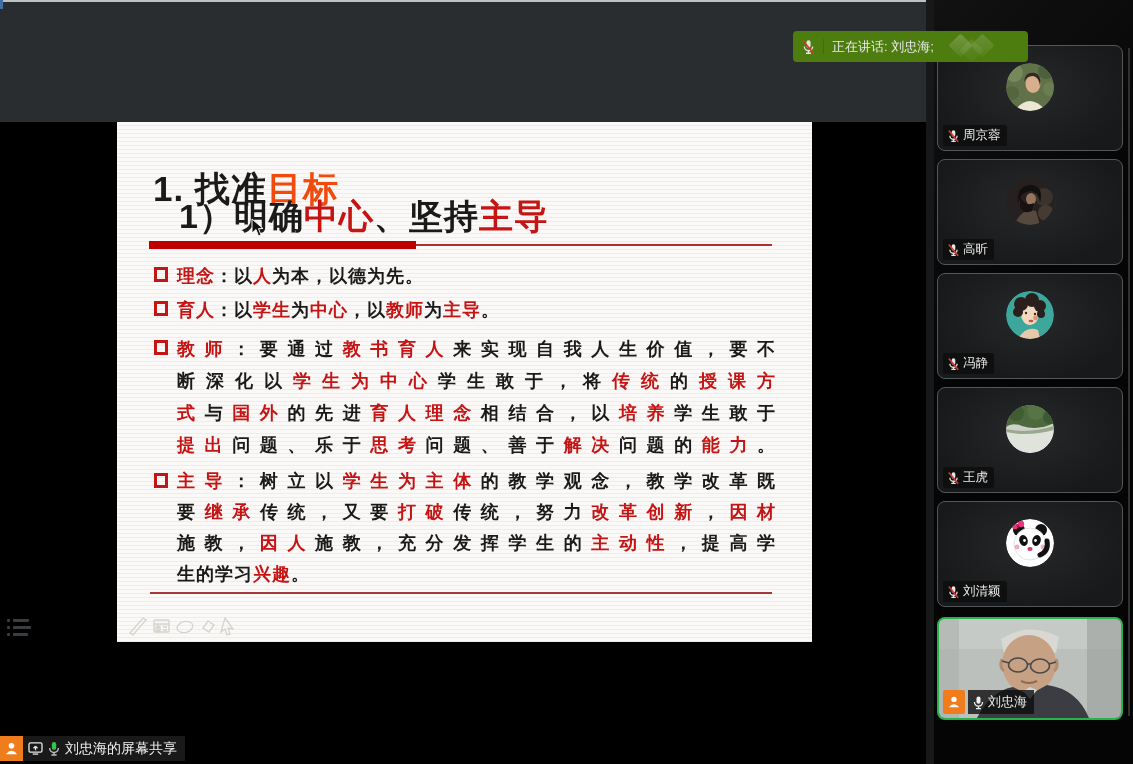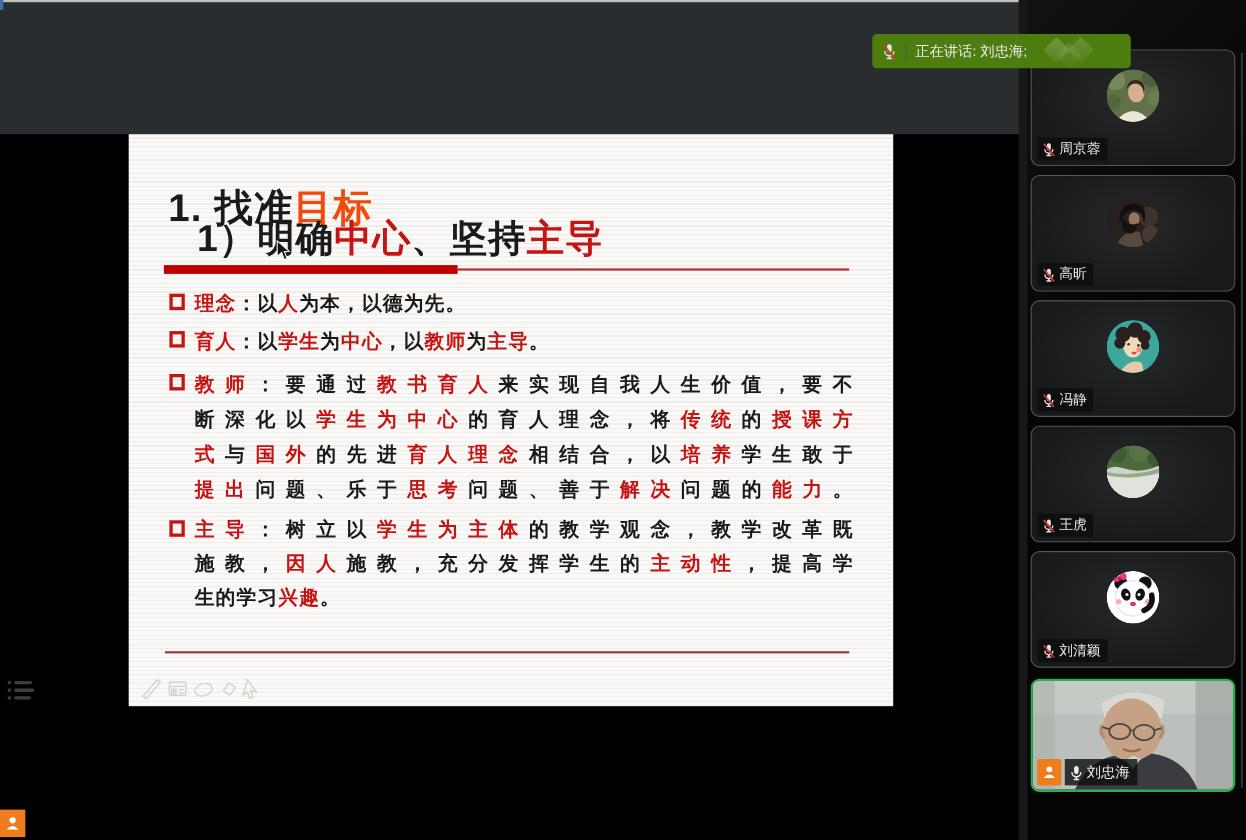--- a/index.html
+++ b/index.html
@@ -94,30 +94,31 @@
 
       <div class="bullet" style="top:172px">
         <span class="sq"></span>
         <div class="bt"><span class="r">育人</span><span class="k">：以</span><span class="r">学生</span><span class="k">为</span><span class="r">中心</span><span class="k">，以</span><span class="r">教师</span><span class="k">为</span><span class="r">主导</span><span class="k">。</span></div>
       </div>
 
       <div class="bullet" style="top:211px">
         <span class="sq"></span>
         <div class="bt">
           <div class="j"><span class="r">教师</span><span class="k">：要通过</span><span class="r">教书育人</span><span class="k">来实现自我人生价值，要不</span></div>
-          <div class="j"><span class="k">断深化以</span><span class="r">学生为中心</span><span class="k">的育人理念，将</span><span class="r">传统</span><span class="k">的</span><span class="r">授课方</span></div>
+          <div class="j"><span class="k">断深化以</span><span class="r">学生为中心</span><span class="k">学生敢于，将</span><span class="r">传统</span><span class="k">的</span><span class="r">授课方</span></div>
           <div class="j"><span class="r">式</span><span class="k">与</span><span class="r">国外</span><span class="k">的先进</span><span class="r">育人理念</span><span class="k">相结合，以</span><span class="r">培养</span><span class="k">学生敢于</span></div>
           <div class="j"><span class="r">提出</span><span class="k">问题、乐于</span><span class="r">思考</span><span class="k">问题、善于</span><span class="r">解决</span><span class="k">问题的</span><span class="r">能力</span><span class="k">。</span></div>
         </div>
       </div>
 
       <div class="bullet" style="top:344px">
         <span class="sq"></span>
         <div class="bt">
           <div class="j b4l"><span class="r">主导</span><span class="k">：树立以</span><span class="r">学生为主体</span><span class="k">的教学观念，教学改革既</span></div>
+          <div class="j b4l"><span class="k">要</span><span class="r">继承</span><span class="k">传统，又要</span><span class="r">打破</span><span class="k">传统，努力</span><span class="r">改革创新</span><span class="k">，</span><span class="r">因材</span></div>
           <div class="j b4l"><span class="k">施教，</span><span class="r">因人</span><span class="k">施教，充分发挥学生的</span><span class="r">主动性</span><span class="k">，提高学</span></div>
           <div class="b4l"><span class="k">生的学习</span><span class="r">兴趣</span><span class="k">。</span></div>
         </div>
       </div>
 
       <div class="underline"></div>
 
       <svg class="tools" width="112" height="22" viewBox="0 0 112 22">
         <g stroke="#d2cfc9" stroke-width="1.3" fill="none">
           <path d="M3 19 L16 4 l3 2 L6 21 Z M3 19 l3 2"></path>
@@ -142,20 +143,33 @@
       <i style="left:0;top:16px;width:3px"></i>
         <i style="left:6px;top:16px;width:15px"></i>
     </div>
 
     <div class="sharechip">
       <div class="hostbadge">
         <svg width="15" height="15" viewBox="0 0 16 16">
           <circle cx="8" cy="5" r="3" fill="#fff"></circle>
             <path d="M2 14 q6 -7 12 0 Z" fill="#fff"></path>
         </svg>
+      </div>
+      <div class="sharebody">
+        <svg width="15" height="13" viewBox="0 0 16 14">
+          <rect x="1" y="1" width="14" height="10" rx="1.5" fill="none" stroke="#e8e8e8" stroke-width="1.4"></rect>
+          <path d="M8 9 V4.5 M8 4.5 l-2.2 2.2 M8 4.5 l2.2 2.2" stroke="#e8e8e8" stroke-width="1.4" fill="none"></path>
+          <path d="M5 13 h6" stroke="#e8e8e8" stroke-width="1.4"></path>
+        </svg>
+        <svg width="14" height="15" viewBox="0 0 16 17">
+          <rect x="5.5" y="1" width="5" height="9" rx="2.5" fill="#35c24a"></rect>
+          <path d="M3 8 a5 5 0 0 0 10 0" fill="none" stroke="#bdbdbd" stroke-width="1.6"></path>
+          <path d="M8 13 v3 M5 16 h6" stroke="#bdbdbd" stroke-width="1.6"></path>
+        </svg>
+        <span class="sharetext">刘忠海的屏幕共享</span>
       </div>
     </div>
   </div>
 
   <div class="speakbar">
     <svg width="15" height="16" viewBox="0 0 18 19">
       <rect x="6.5" y="1.5" width="5" height="9" rx="2.5" fill="#e6e6e6"></rect>
       <path d="M4 9 a5 5 0 0 0 10 0" fill="none" stroke="#e6e6e6" stroke-width="1.6"></path>
       <path d="M9 14 v3 M6 17 h6" stroke="#e6e6e6" stroke-width="1.6"></path>
       <line x1="2.5" y1="2" x2="15.5" y2="17.5" stroke="#d23b2e" stroke-width="2"></line>

